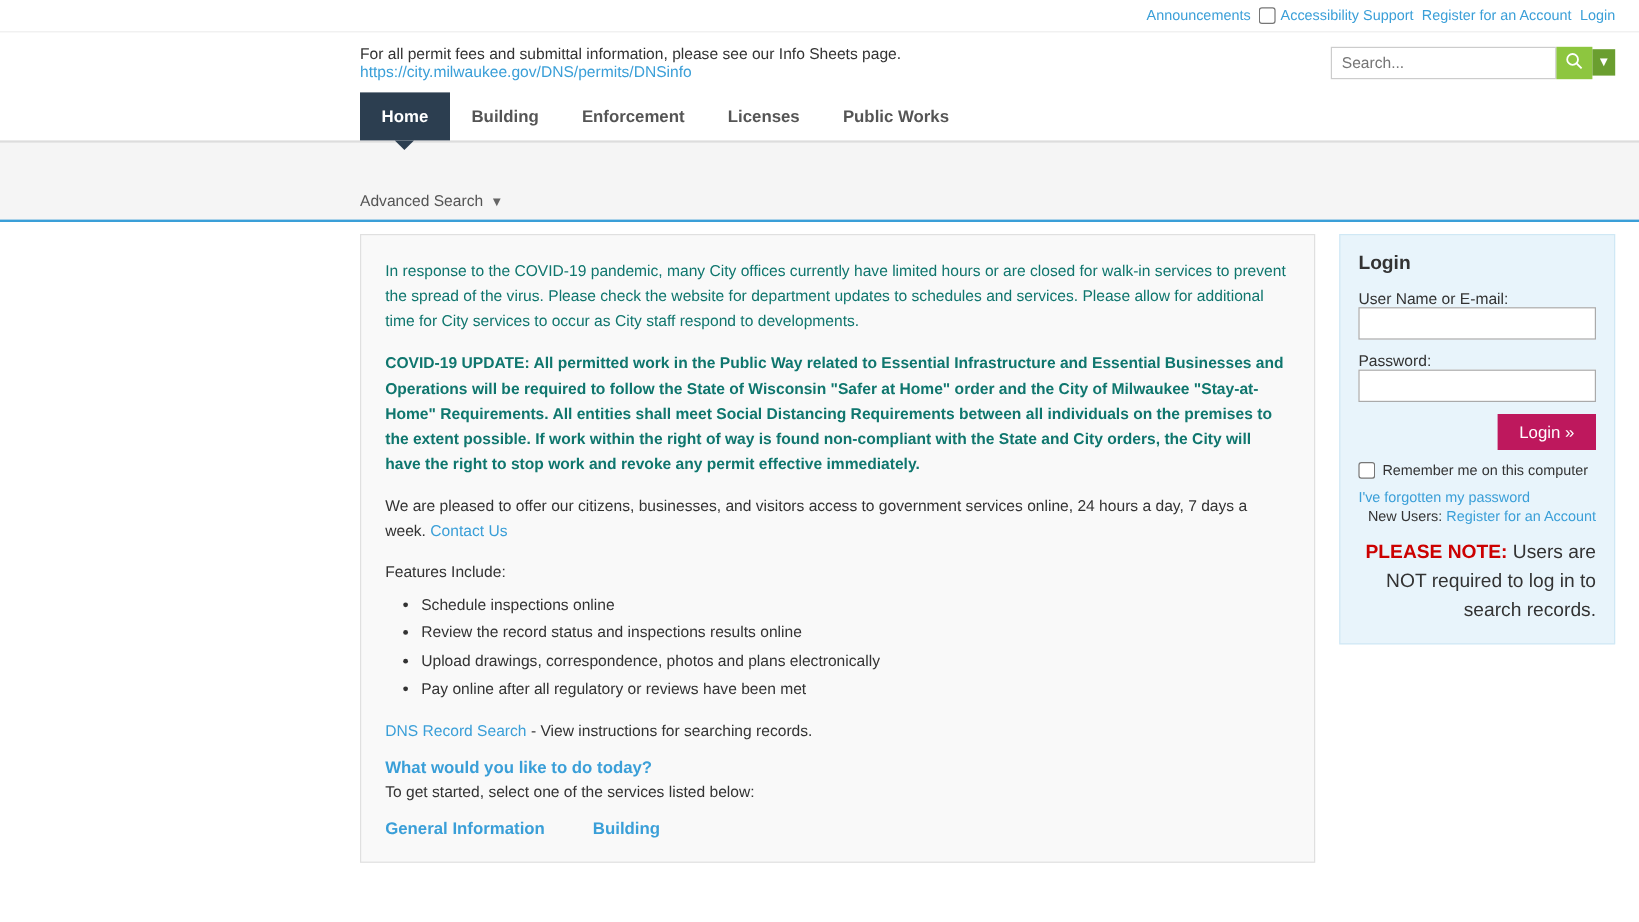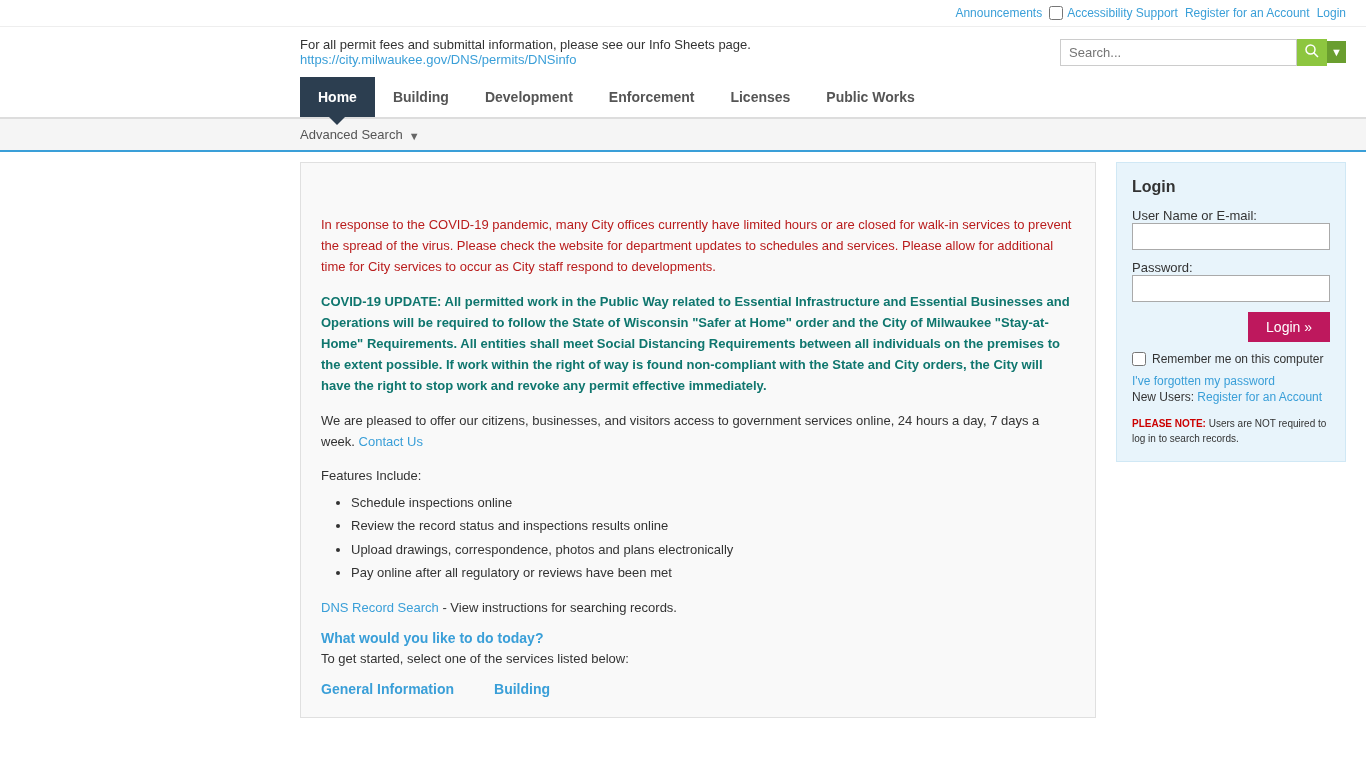--- a/index.html
+++ b/index.html
@@ -27,21 +27,21 @@
     .info-banner {
       display: flex;
       justify-content: space-between;
       align-items: center;
       padding: 10px 20px 10px 300px;
     }
     .info-banner .info-text { font-size: 13px; color: #333; }
     .info-banner .info-text a { color: #3a9fd8; text-decoration: none; }
     .search-bar { display: flex; align-items: center; }
     .search-bar input {
-      width: 237px;
+      width: 188px;
       padding: 5px 8px;
       border: 1px solid #ccc;
       font-size: 13px;
       outline: none;
     }
     .search-bar button {
       background: #8dc63f;
       border: none;
       padding: 5px 8px;
       cursor: pointer;
@@ -100,44 +100,44 @@
       background: #f5f5f5;
       border-bottom: 2px solid #3a9fd8;
     }
     .advanced-search-bar a {
       color: #555;
       text-decoration: none;
       font-size: 13px;
       display: flex;
       align-items: flex-end;
       gap: 6px;
+      margin-top: 33px;
     }
     .chevron { font-size: 11px; color: #666; }
 
     
     .main-content {
       display: flex;
       padding: 10px 20px 10px 300px;
       gap: 20px;
     }
 
     
     .content-area {
       flex: 1;
       background: #f9f9f9;
       border: 1px solid #e0e0e0;
       padding: 20px;
     }
 
     .covid-notice {
       font-size: 13px;
-      color: #b91c1c;
+      color: #0f766e;
       margin-bottom: 15px;
       line-height: 1.6;
-      margin-top: 32px;
     }
 
     .covid-update {
       font-size: 13px;
       font-weight: bold;
       color: #0f766e;
       line-height: 1.6;
       margin-bottom: 15px;
     }
 
@@ -241,27 +241,28 @@
     }
     .remember-me input { width: 14px; height: 14px; }
     .login-links { margin-top: 8px; }
     .login-links a {
       display: block;
       color: #3a9fd8;
       font-size: 12px;
       text-decoration: none;
       margin-bottom: 2px;
     }
-    .login-links .new-users { color: #333; font-size: 12px; }
+    .login-links .new-users { color: #333; font-size: 12px; text-align: right; }
     .login-links .new-users a { display: inline; color: #3a9fd8; }
     .please-note {
       margin-top: 12px;
-      font-size: 10px;
+      font-size: 16px;
       color: #333;
       line-height: 1.5;
+      text-align: right;
     }
     .please-note strong { color: #cc0000; }
   </style>
 </head>
 <body>
 
 <div class="top-bar">
   <a href="#">Announcements</a>
   <div class="accessibility-wrapper">
     <input type="checkbox" style="">
@@ -290,23 +291,20 @@
 
 <div class="nav-bar">
   <ul>
     <li class="active">
       <a href="#">Home</a>
     </li>
     <li>
       <a href="#">Building</a>
     </li>
     <li>
-      <a href="#">Development</a>
-    </li>
-    <li>
       <a href="#">Enforcement</a>
     </li>
     <li>
       <a href="#">Licenses</a>
     </li>
     <li>
       <a href="#">Public Works</a>
     </li>
   </ul>
 </div>

